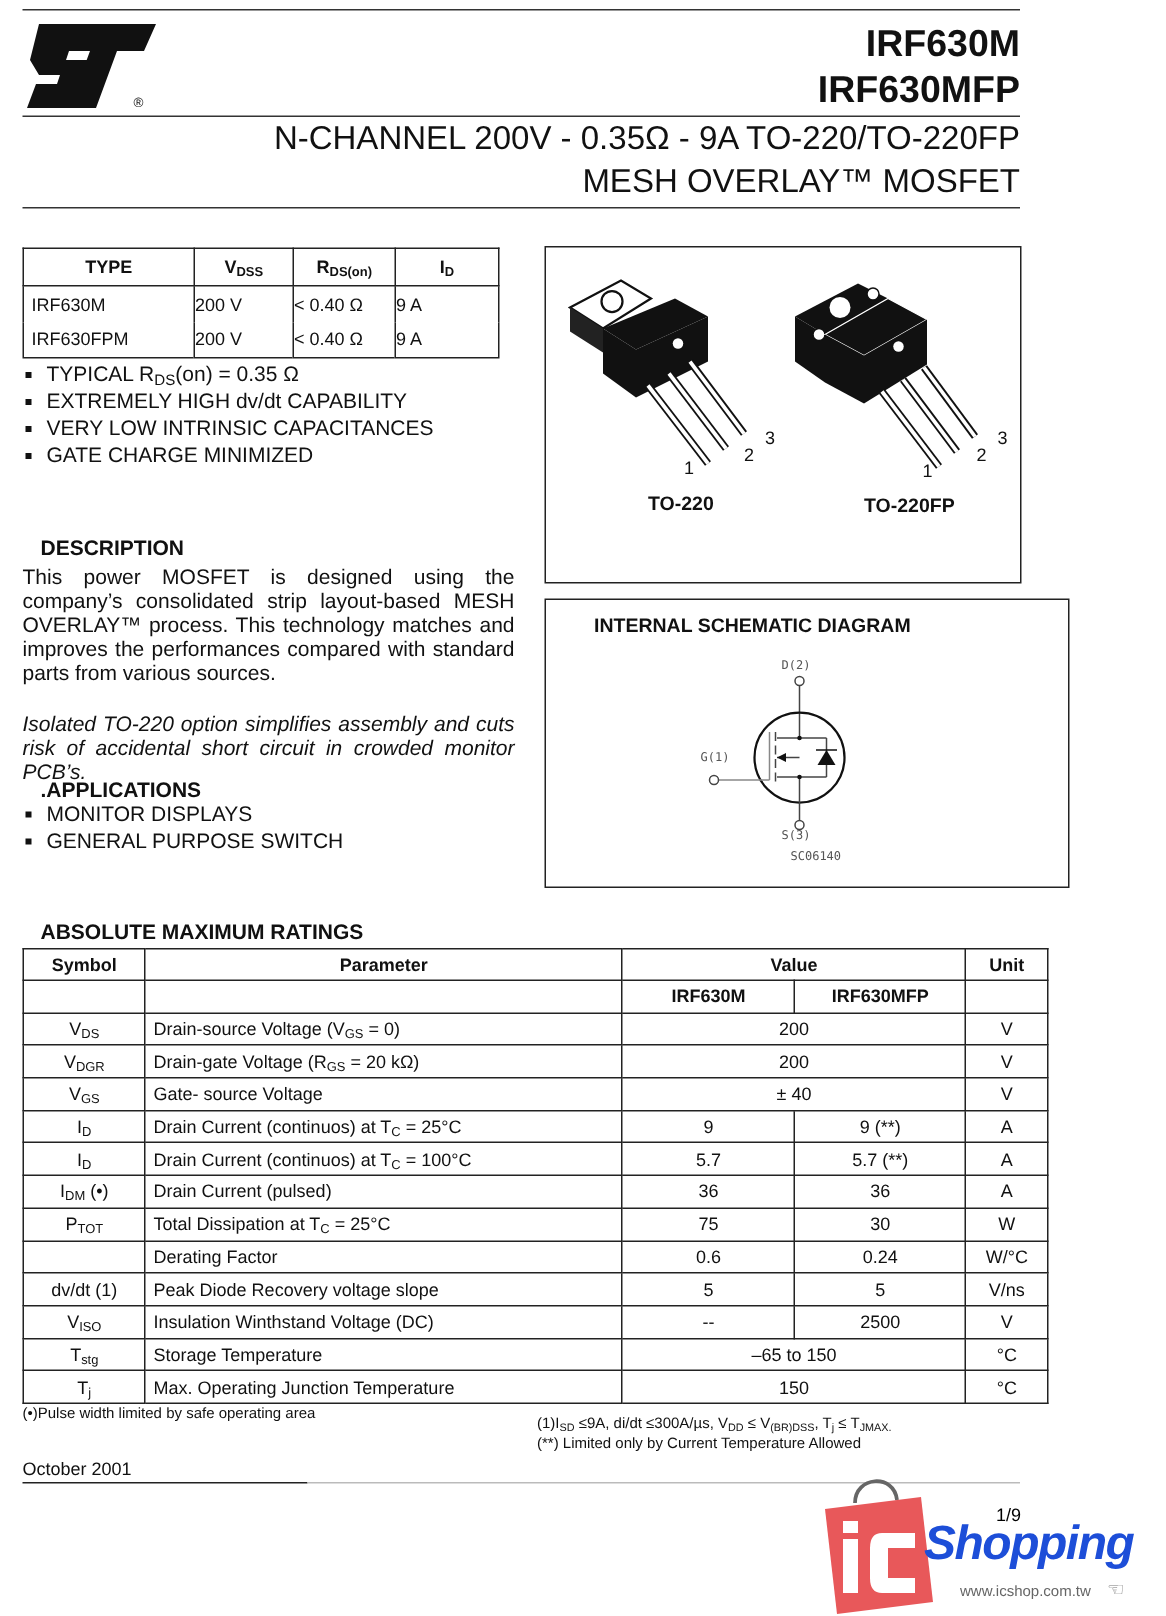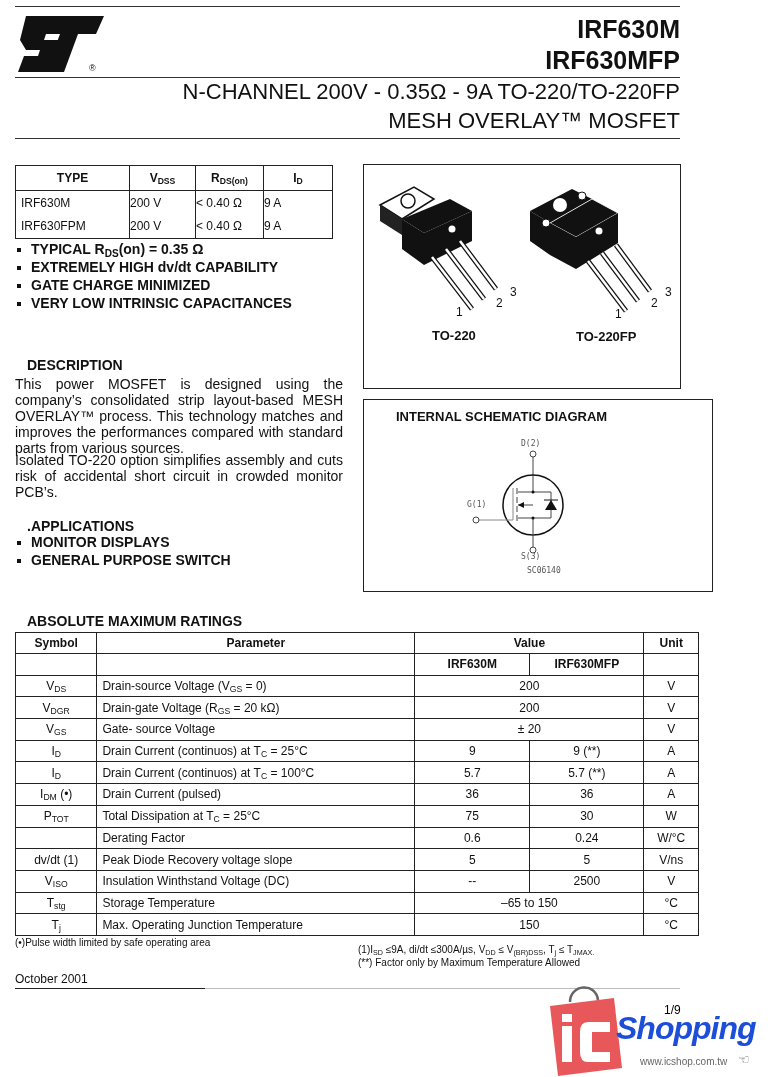--- a/index.html
+++ b/index.html
@@ -11,21 +11,21 @@
   .title-right { right: 97px; text-align: right; font-weight: bold; font-size: 25px; line-height: 30px; }
   .subtitle { right: 97px; text-align: right; font-size: 22px; line-height: 28px; }
   sub { font-size: 0.72em; vertical-align: -0.25em; line-height: 0; }
   
   table { border-collapse: collapse; }
   .sum-table { position: absolute; left: 15px; top: 165px; width: 318px; font-size: 12px; border: 1px solid #222; }
   .sum-table th { font-weight: bold; font-size: 12px; height: 25px; border: 1px solid #222; text-align: center; }
   .sum-table td { height: 24px; border-left: 1px solid #222; border-right: 1px solid #222; text-align: left; }
   .sum-table td.l { text-align: left; padding-left: 5px; }
   .bullets { position: absolute; left: 16px; font-size: 14px; line-height: 18px; }
-  .bullets li { list-style: none; position: relative; padding-left: 15px; font-weight: bold; }
+  .bullets li { list-style: none; position: relative; padding-left: 15px; }
   .bullets li::before { content: ""; position: absolute; left: 1px; top: 8px; width: 4px; height: 4px; background: #111; }
   .h2 { position: absolute; left: 15px; font-weight: bold; font-size: 14px; padding-left: 12px; }
   .para { position: absolute; left: 15px; width: 328px; font-size: 14px; line-height: 16px; text-align: justify; }
   .box { position: absolute; border: 1px solid #222; }
   .pkg-label { position: absolute; font-weight: bold; font-size: 13px; }
   
   .amr { position: absolute; left: 15px; top: 632px; width: 684px; font-size: 12px; border: 1px solid #222; }
   .amr th { font-weight: bold; border: 1px solid #222; height: 21px; text-align: center; }
   .amr td { border: 1px solid #222; height: 21.7px; text-align: center; }
   .amr td.p { text-align: left; padding-left: 5px; }
@@ -69,22 +69,22 @@
     <td>200 V</td>
     <td>&lt; 0.40 Ω</td>
     <td>9 A</td>
   </tr>
 </tbody>
   </table>
 
 <ul class="bullets" style="top:240px;">
   <li><span>TYPICAL R</span><sub>DS</sub><span>(on) = 0.35 Ω</span></li>
   <li>EXTREMELY HIGH dv/dt CAPABILITY</li>
+  <li>VERY LOW INTRINSIC CAPACITANCES</li>
   <li>GATE CHARGE MINIMIZED</li>
-  <li>VERY LOW INTRINSIC CAPACITANCES</li>
 </ul>
 
 <div class="box" style="left:363px; top:164px; width:318px; height:225px;">
   <svg class="abs" style="left:8px; top:12px;" width="130" height="145" viewBox="0 0 130 145">
     <polygon points="8,28 42,10 62,22 30,42" fill="#fff" stroke="#111" stroke-width="1.5"></polygon>
     <polygon points="8,28 30,42 30,58 8,44" fill="#222"></polygon>
     <circle cx="36" cy="24" r="7" fill="#fff" stroke="#111" stroke-width="1.5"></circle>
     <polygon points="30,42 78,22 100,34 52,56" fill="#111"></polygon>
     <polygon points="30,42 52,56 52,88 30,72" fill="#111"></polygon>
     <polygon points="52,56 100,34 100,64 52,88" fill="#111"></polygon>
@@ -120,21 +120,21 @@
   <span class="abs" style="left:251px; top:142px; font-size:12px;">1</span>
   <span class="abs" style="left:287px; top:131px; font-size:12px;">2</span>
   <span class="abs" style="left:301px; top:120px; font-size:12px;">3</span>
 
   <div class="pkg-label" style="left:68px; top:163px;">TO-220</div>
   <div class="pkg-label" style="left:212px; top:164px;">TO-220FP</div>
 </div>
 
 <div class="h2" style="top:357px;">DESCRIPTION</div>
 <div class="para" style="top:376px;">This power MOSFET is designed using the company’s consolidated strip layout-based MESH OVERLAY™ process. This technology matches and improves the performances compared with standard parts from various sources.</div>
-<div class="para" style="top:452px;">Isolated TO-220 option simplifies assembly and cuts risk of accidental short circuit in crowded monitor PCB’s.</div>
+<div class="para" style="top:474px;font-style:italic;">Isolated TO-220 option simplifies assembly and cuts risk of accidental short circuit in crowded monitor PCB’s.</div>
 
 <div class="h2" style="top:518px;">.APPLICATIONS</div>
 <ul class="bullets" style="top:533px;">
   <li>MONITOR DISPLAYS</li>
   <li>GENERAL PURPOSE SWITCH</li>
 </ul>
 
 <div class="box" style="left:363px; top:399px; width:350px; height:193px;">
   <div class="abs" style="left:32px; top:9px; font-weight:bold; font-size:13px;">INTERNAL SCHEMATIC DIAGRAM</div>
   <svg class="abs" style="left:95px; top:36px;" width="150" height="150" viewBox="0 0 150 150">
@@ -195,21 +195,21 @@
   <tr>
     <td><span>V</span><sub>DGR</sub></td>
     <td class="p"><span>Drain-gate Voltage (R</span><sub>GS</sub><span> = 20 kΩ)</span></td>
     <td colspan="2">200</td>
     <td>V</td>
   </tr>
 
   <tr>
     <td><span>V</span><sub>GS</sub></td>
     <td class="p"><span>Gate- source Voltage</span></td>
-    <td colspan="2">± 20</td>
+    <td colspan="2">± 40</td>
     <td>V</td>
   </tr>
 
   <tr>
     <td><span>I</span><sub>D</sub></td>
     <td class="p"><span>Drain Current (continuos) at T</span><sub>C</sub><span> = 25°C</span></td>
     <td>9</td>
     <td>9 (**)</td>
     <td>A</td>
   </tr>
@@ -275,21 +275,21 @@
     <td colspan="2">150</td>
     <td>°C</td>
   </tr>
 </tbody>
   </table>
 
 <div class="note" style="left:15px; top:936px;text-align:right;">(•)Pulse width limited by safe operating area</div>
 <div class="note" style="left:358px; top:943px;">
   <span>(1)I</span><sub>SD</sub><span> ≤9A, di/dt ≤300A/µs, V</span><sub>DD</sub><span> ≤ V</span><sub>(BR)DSS</sub><span>, T</span><sub>j</sub><span> ≤ T</span><sub>JMAX.</sub>
 </div>
-<div class="note" style="left:358px; top:956px;">(**) Factor only by Maximum Temperature Allowed</div>
+<div class="note" style="left:358px; top:956px;">(**) Limited only by Current Temperature Allowed</div>
 
 <div class="ft" style="left:15px; top:972px;">October 2001</div>
 <div class="ft" style="left:664px; top:1003px; color:#000000;">1/9</div>
 <div class="hr" style="top:988px; width:190px; background:#222;"></div>
 <div class="hr" style="left:205px; top:988px; width:475px; background:#bbb;"></div>
 
 <div class="abs" style="left:540px; top:980px; width:237px; height:97px;">
   <svg class="abs" style="left:0; top:0;" width="90" height="97" viewBox="0 0 90 97">
     <path d="M30 22 C30 4 56 2 58 20" fill="none" stroke="#666" stroke-width="2.5"></path>
     <polygon points="10,26 74,18 82,88 18,96" fill="#e8585a"></polygon>

